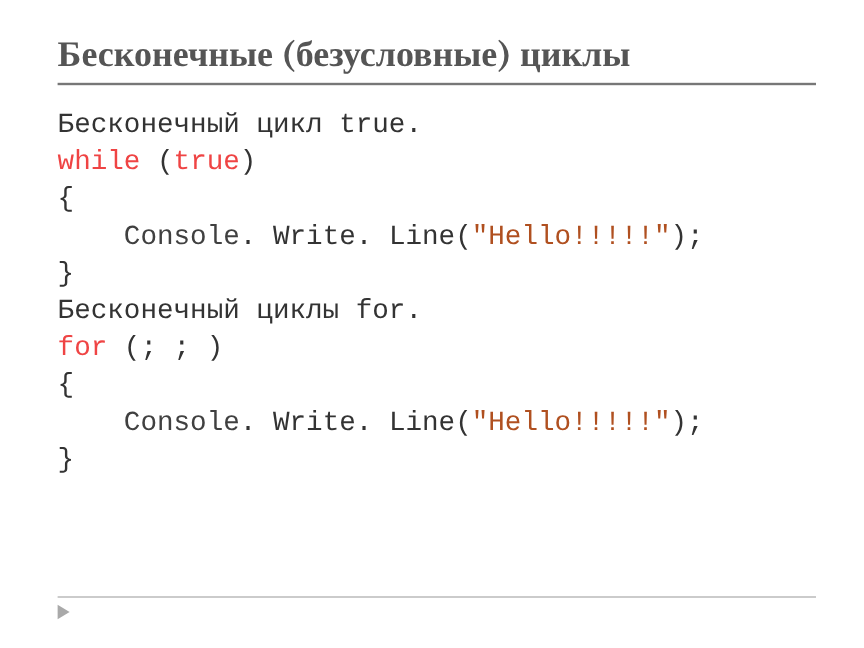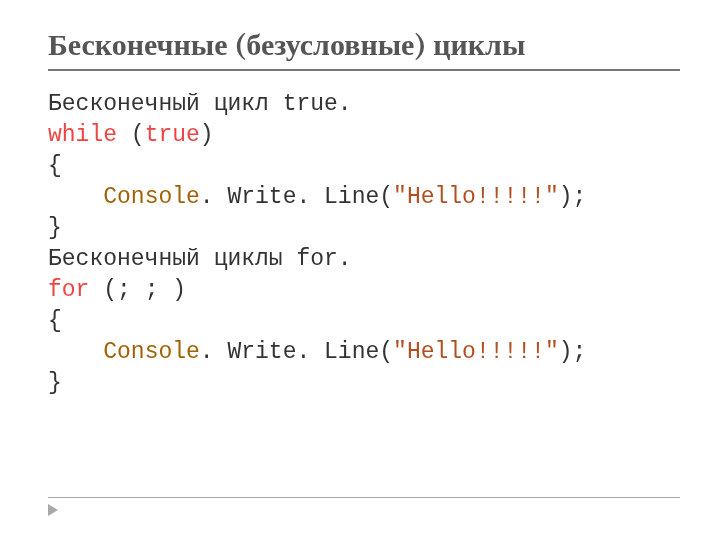--- a/index.html
+++ b/index.html
@@ -30,21 +30,21 @@
     margin-bottom: 18px;
   }
   .code {
     font-family: Consolas, 'Courier New', monospace;
     font-size: 23px;
     line-height: 1.35;
     color: #333333;
     white-space: pre;
   }
   .kw   { color: #ef4444; }   
-  .type { color: #a16207; font-family: Liberation Mono, monospace; }   
+  .type { color: #404040; font-family: Liberation Mono, monospace; }   
   .str  { color: #b05020; }   
   .footer-line {
     position: absolute;
     left: 48px;
     right: 40px;
     bottom: 42px;
     border-top: 1px solid #aaaaaa;
   }
   .footer-marker {
     position: absolute;

